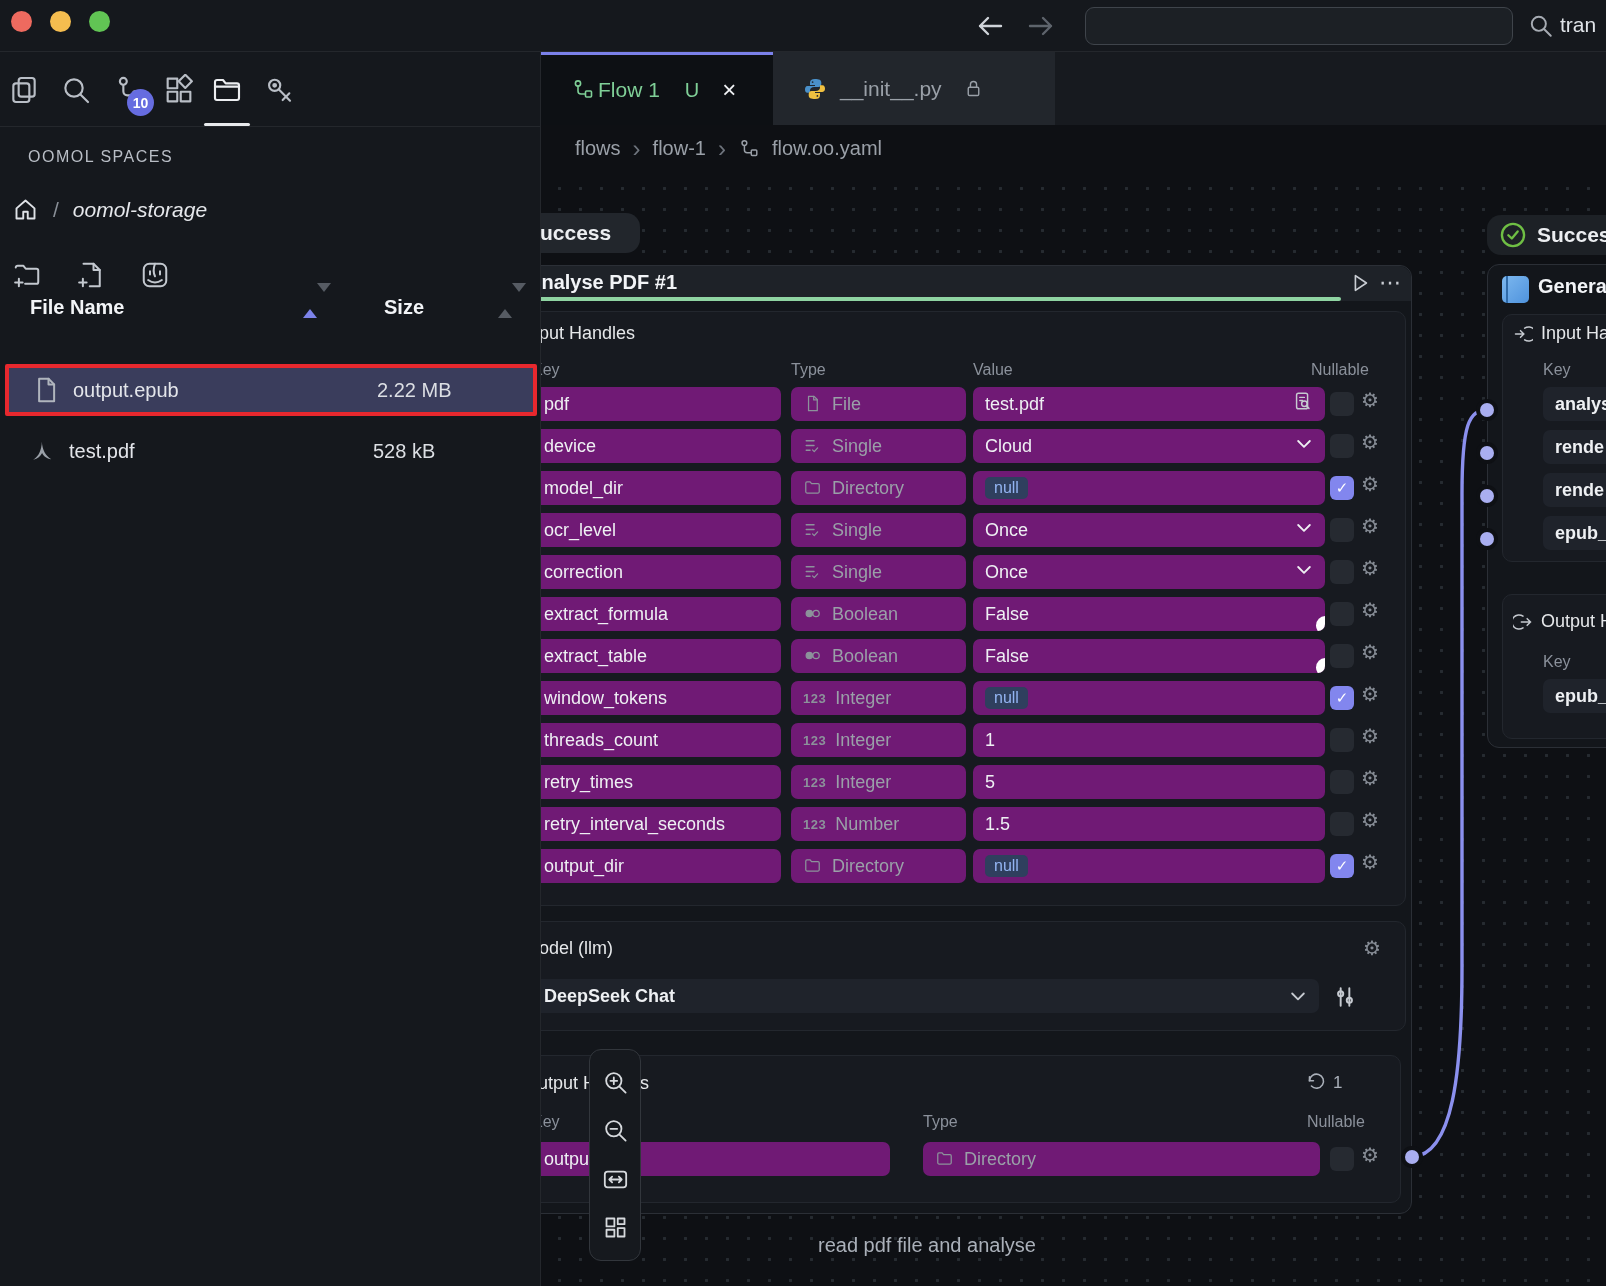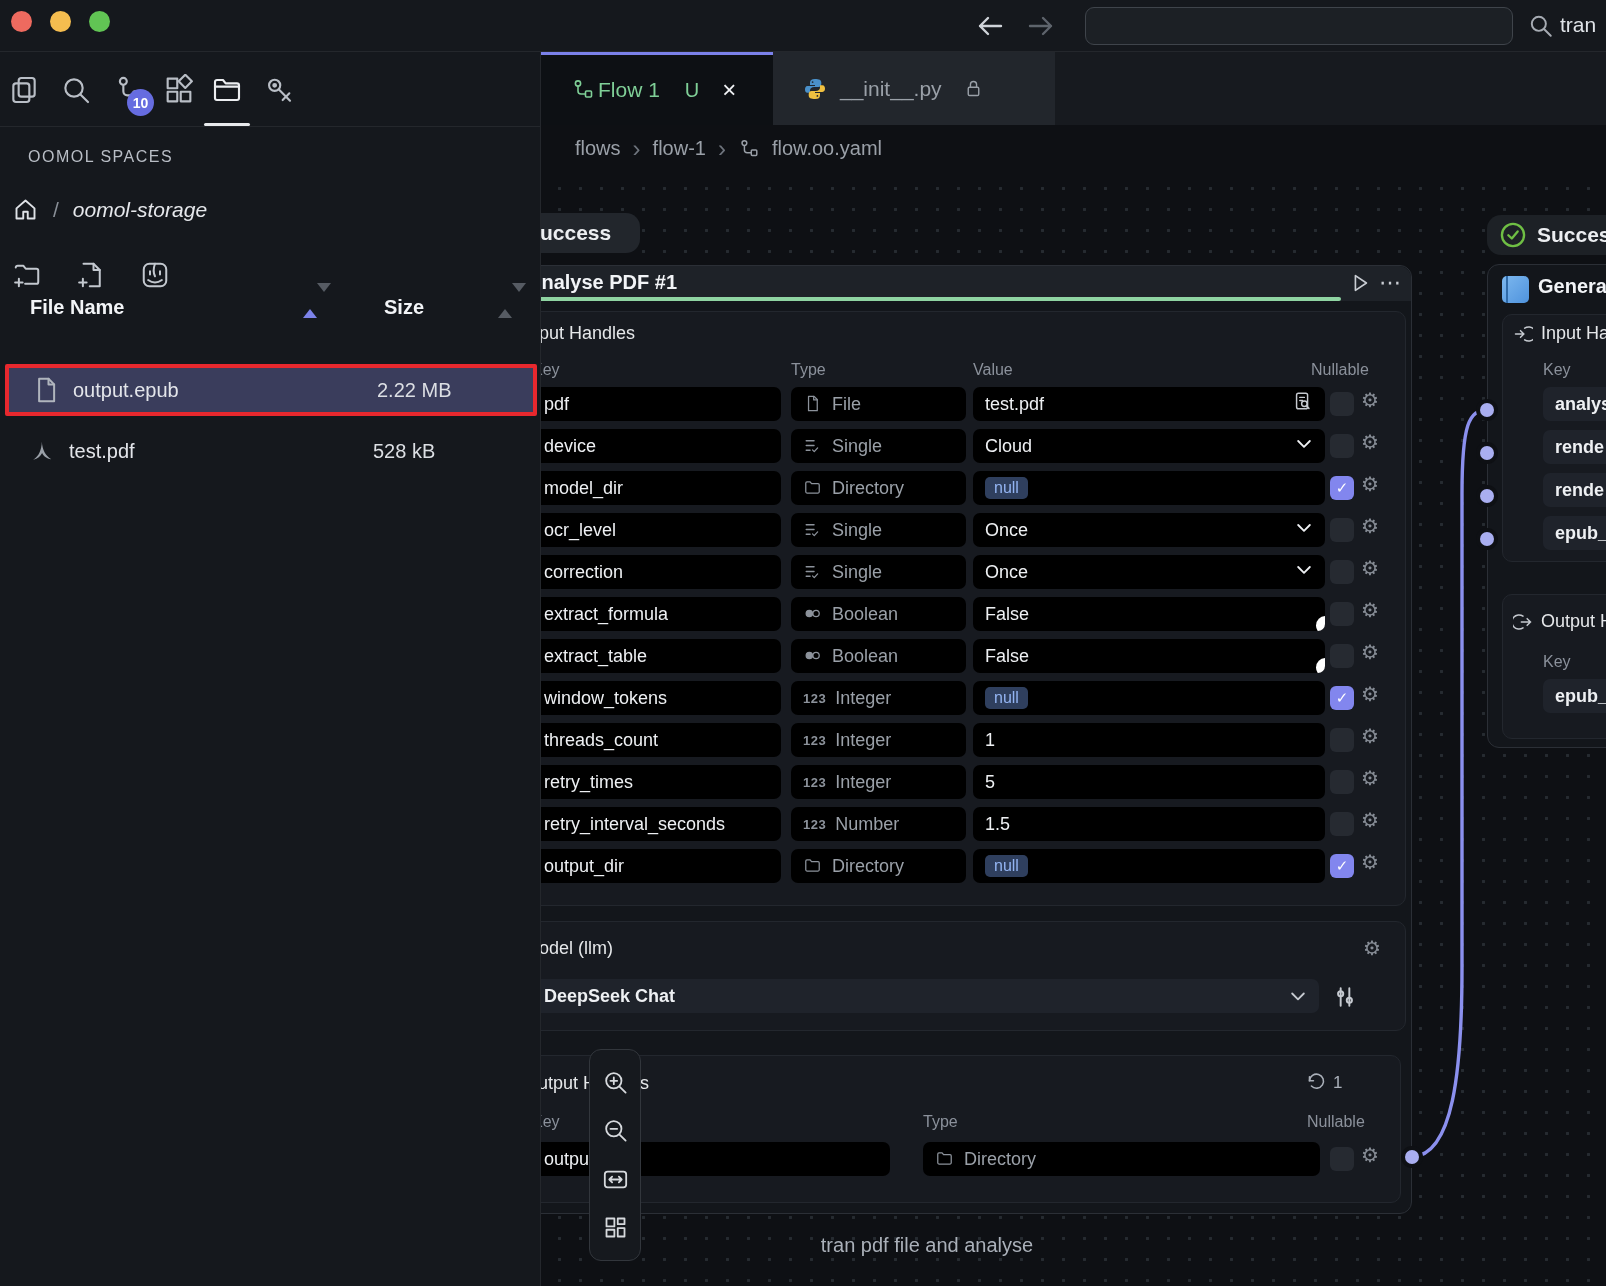--- a/index.html
+++ b/index.html
@@ -74,21 +74,21 @@
     border-radius:12px 12px 0 0; }
   .node-title { position:absolute; top:5px; font-size:20px; font-weight:bold; color:#f2f4f7; white-space:nowrap; }
   .progressbar { position:absolute; top:31px; height:4px; background:#8fd4a2; border-radius:2px; }
   .hicon { color:#c9cdd3; }
 
   .nsection { position:absolute; background:#171a20; border:1px solid #23272e; border-radius:10px; }
   .sec-label { position:absolute; font-size:18px; color:#e6e8ea; white-space:nowrap; }
   .col-head { position:absolute; font-size:16px; color:#8b919b; white-space:nowrap; }
   .rows-wrap { position:absolute; }
   .ih-row { position:relative; height:34px; margin-bottom:8px; }
-  .cell { position:absolute; top:0; height:34px; background:#000000; border-radius:7px;
+  .cell { position:absolute; top:0; height:34px; background:#701a75; border-radius:7px;
     display:flex; align-items:center; padding:0 12px; overflow:hidden; }
   .c-key  { left:16px;  width:249px; font-size:18px; color:#eef0f3; }
   .c-type { left:275px; width:175px; font-size:18px; color:#9aa0a8; gap:9px; }
   .c-val  { left:457px; width:352px; font-size:18px; color:#eef0f3; }
   .c-null { position:absolute; left:814px; top:5px; }
   .c-gear { position:absolute; left:845px; top:3px; }
   .tricon { width:20px; height:20px; flex:0 0 auto; color:#8c929b; }
   .t123 { font-size:13px; font-weight:bold; letter-spacing:.5px; color:#8c929b; }
   .null-badge { background:#2f3f5e; color:#93b4f2; font-size:16px; padding:2px 9px; border-radius:5px; }
   .cb { width:24px; height:24px; border-radius:6px; background:#262a31; display:flex;
@@ -630,21 +630,21 @@
               <div class="c-gear"><span class="gear">⚙</span></div>
             </div>
           </div>
       </div>
     </div>
 
     <div class="port" style="left:860px; top:974px;">
         <div class="dot"></div>
       </div>
 
-    <div class="desc-text">tran pdf file and analyse</div>
+    <div class="desc-text">read pdf file and analyse</div>
 
     <div class="zoom-toolbar" id="zoom-toolbar">
         <div class="zt-btn">
           <span style="display: inline-flex;">
             <svg width="27" height="27" viewBox="0 0 24 24" fill="none" stroke="currentColor" stroke-width="1.6" stroke-linecap="round" stroke-linejoin="round">
               <circle cx="10.5" cy="10.5" r="6.8"></circle>
               <path d="M15.8 15.8 L21 21 M7.5 10.5 h6 M10.5 7.5 v6"></path>
             </svg>
           </span>
         </div>

